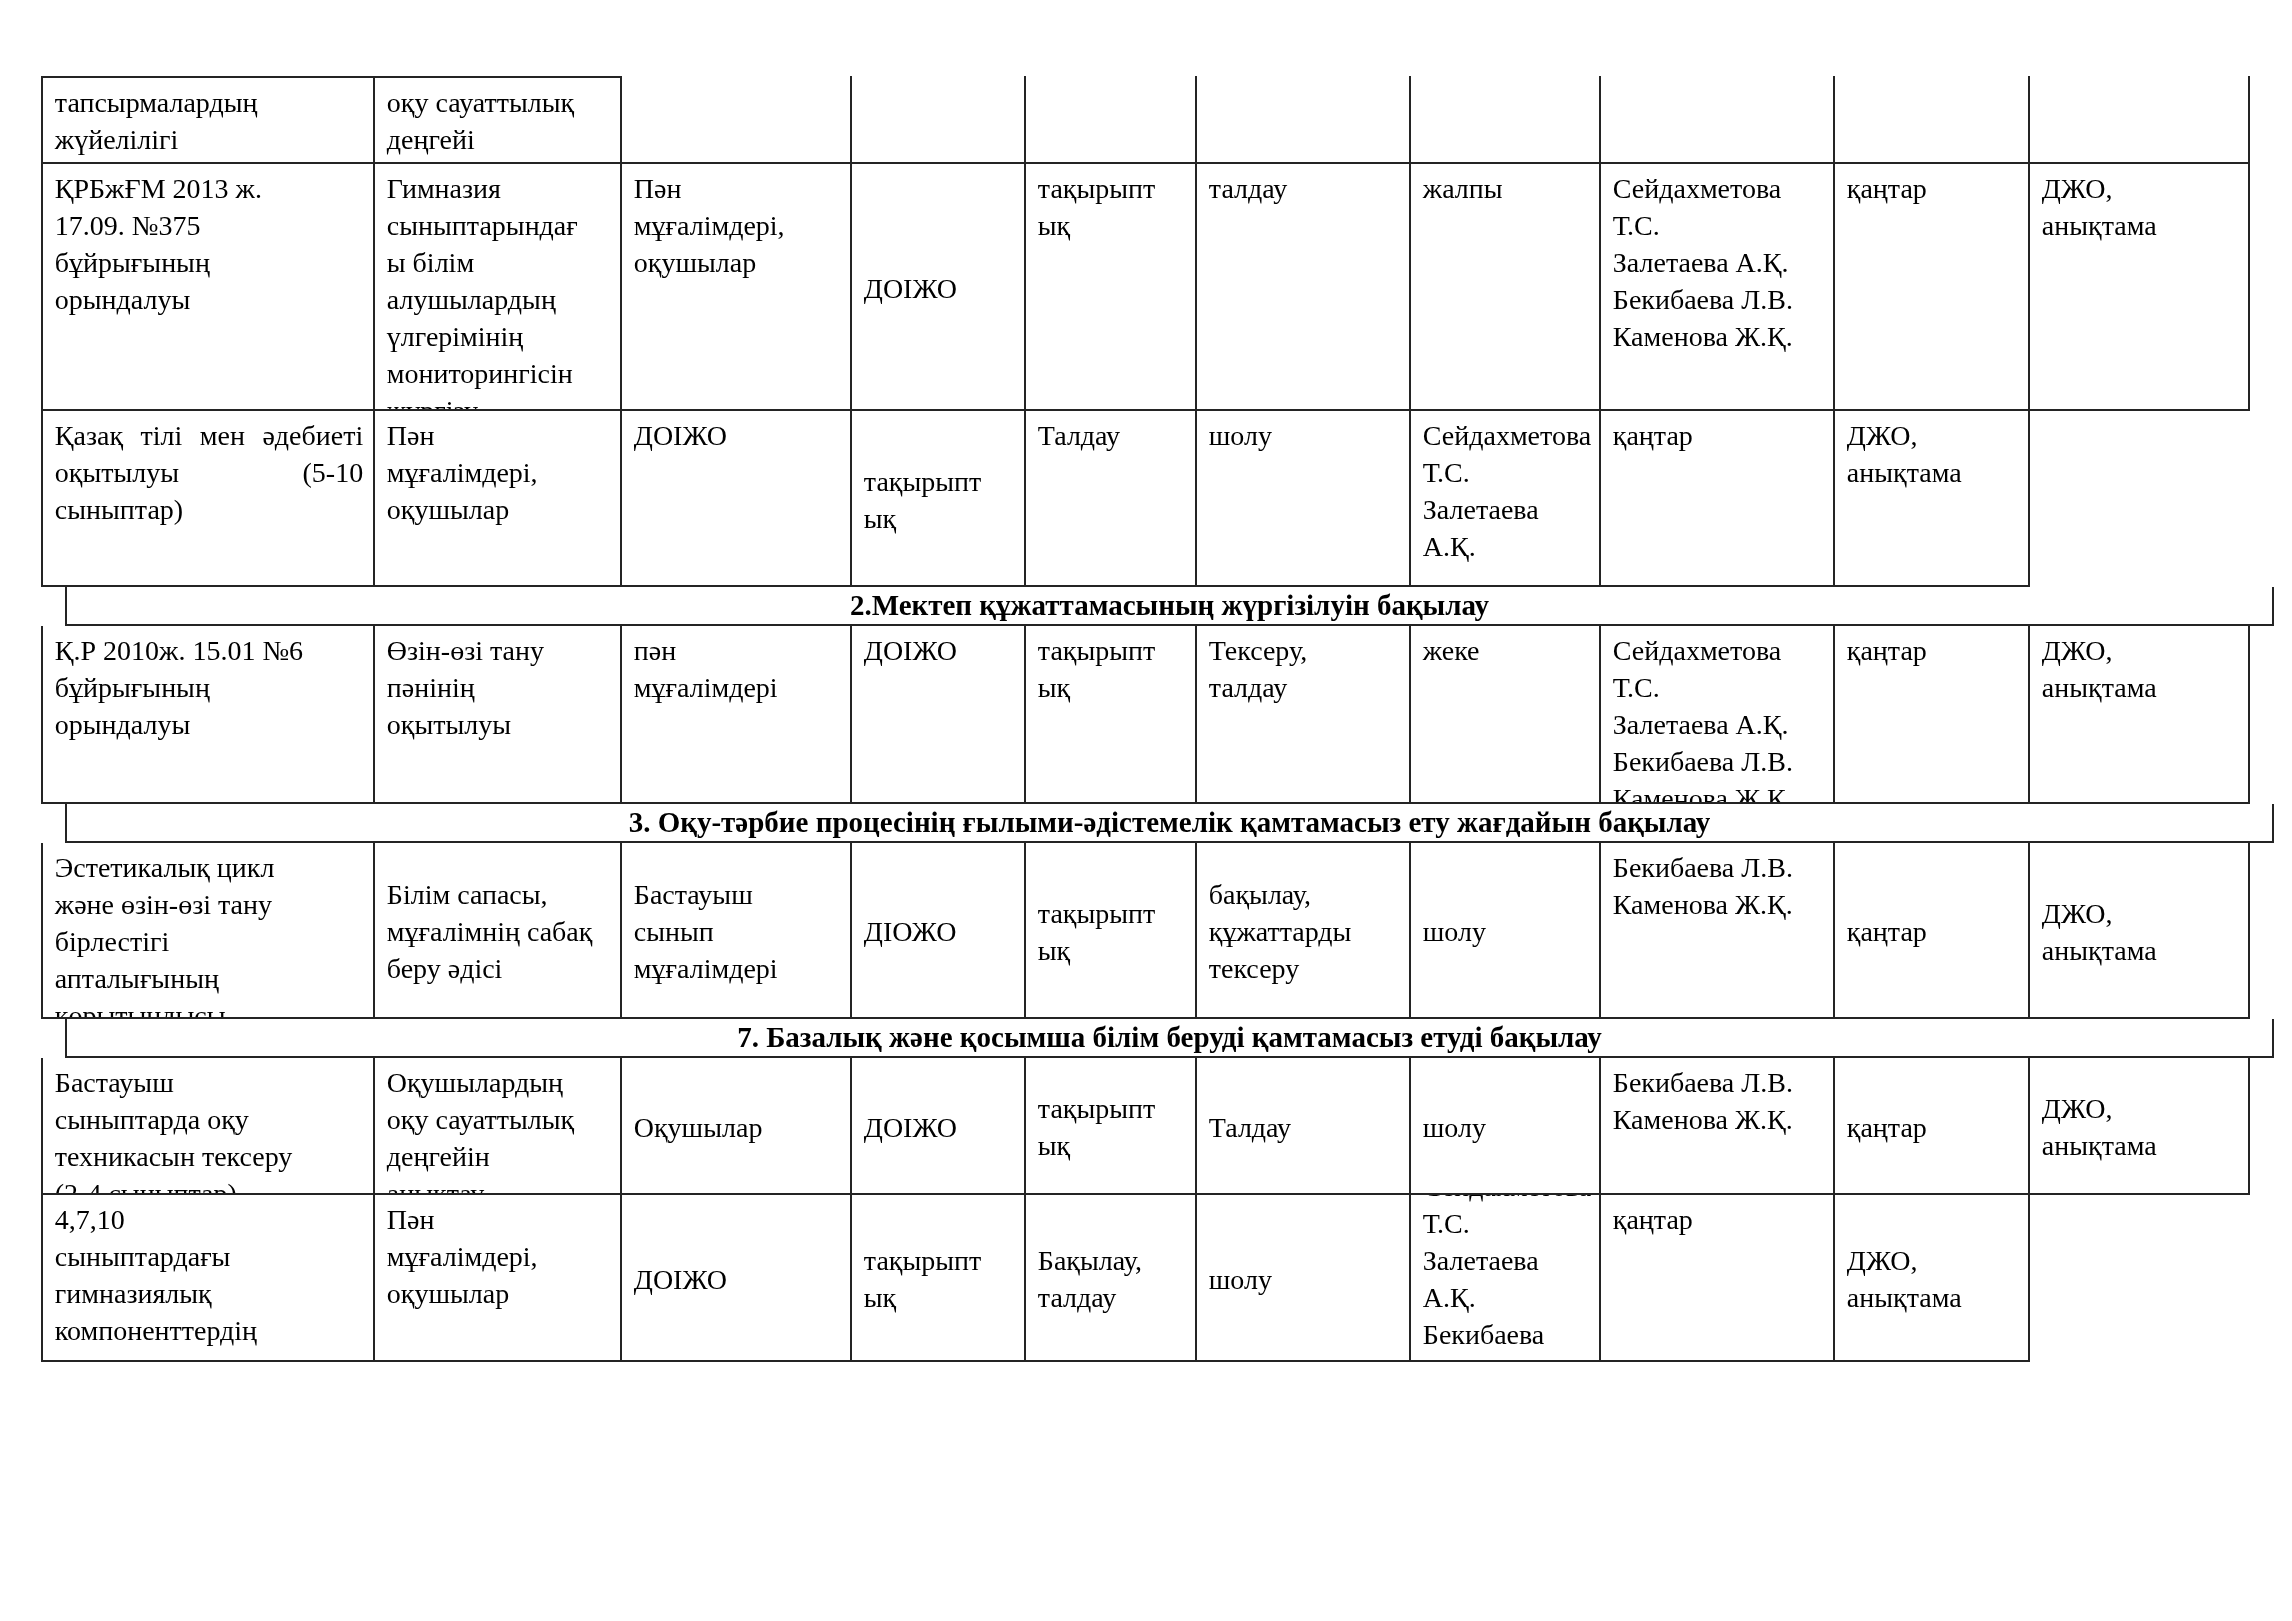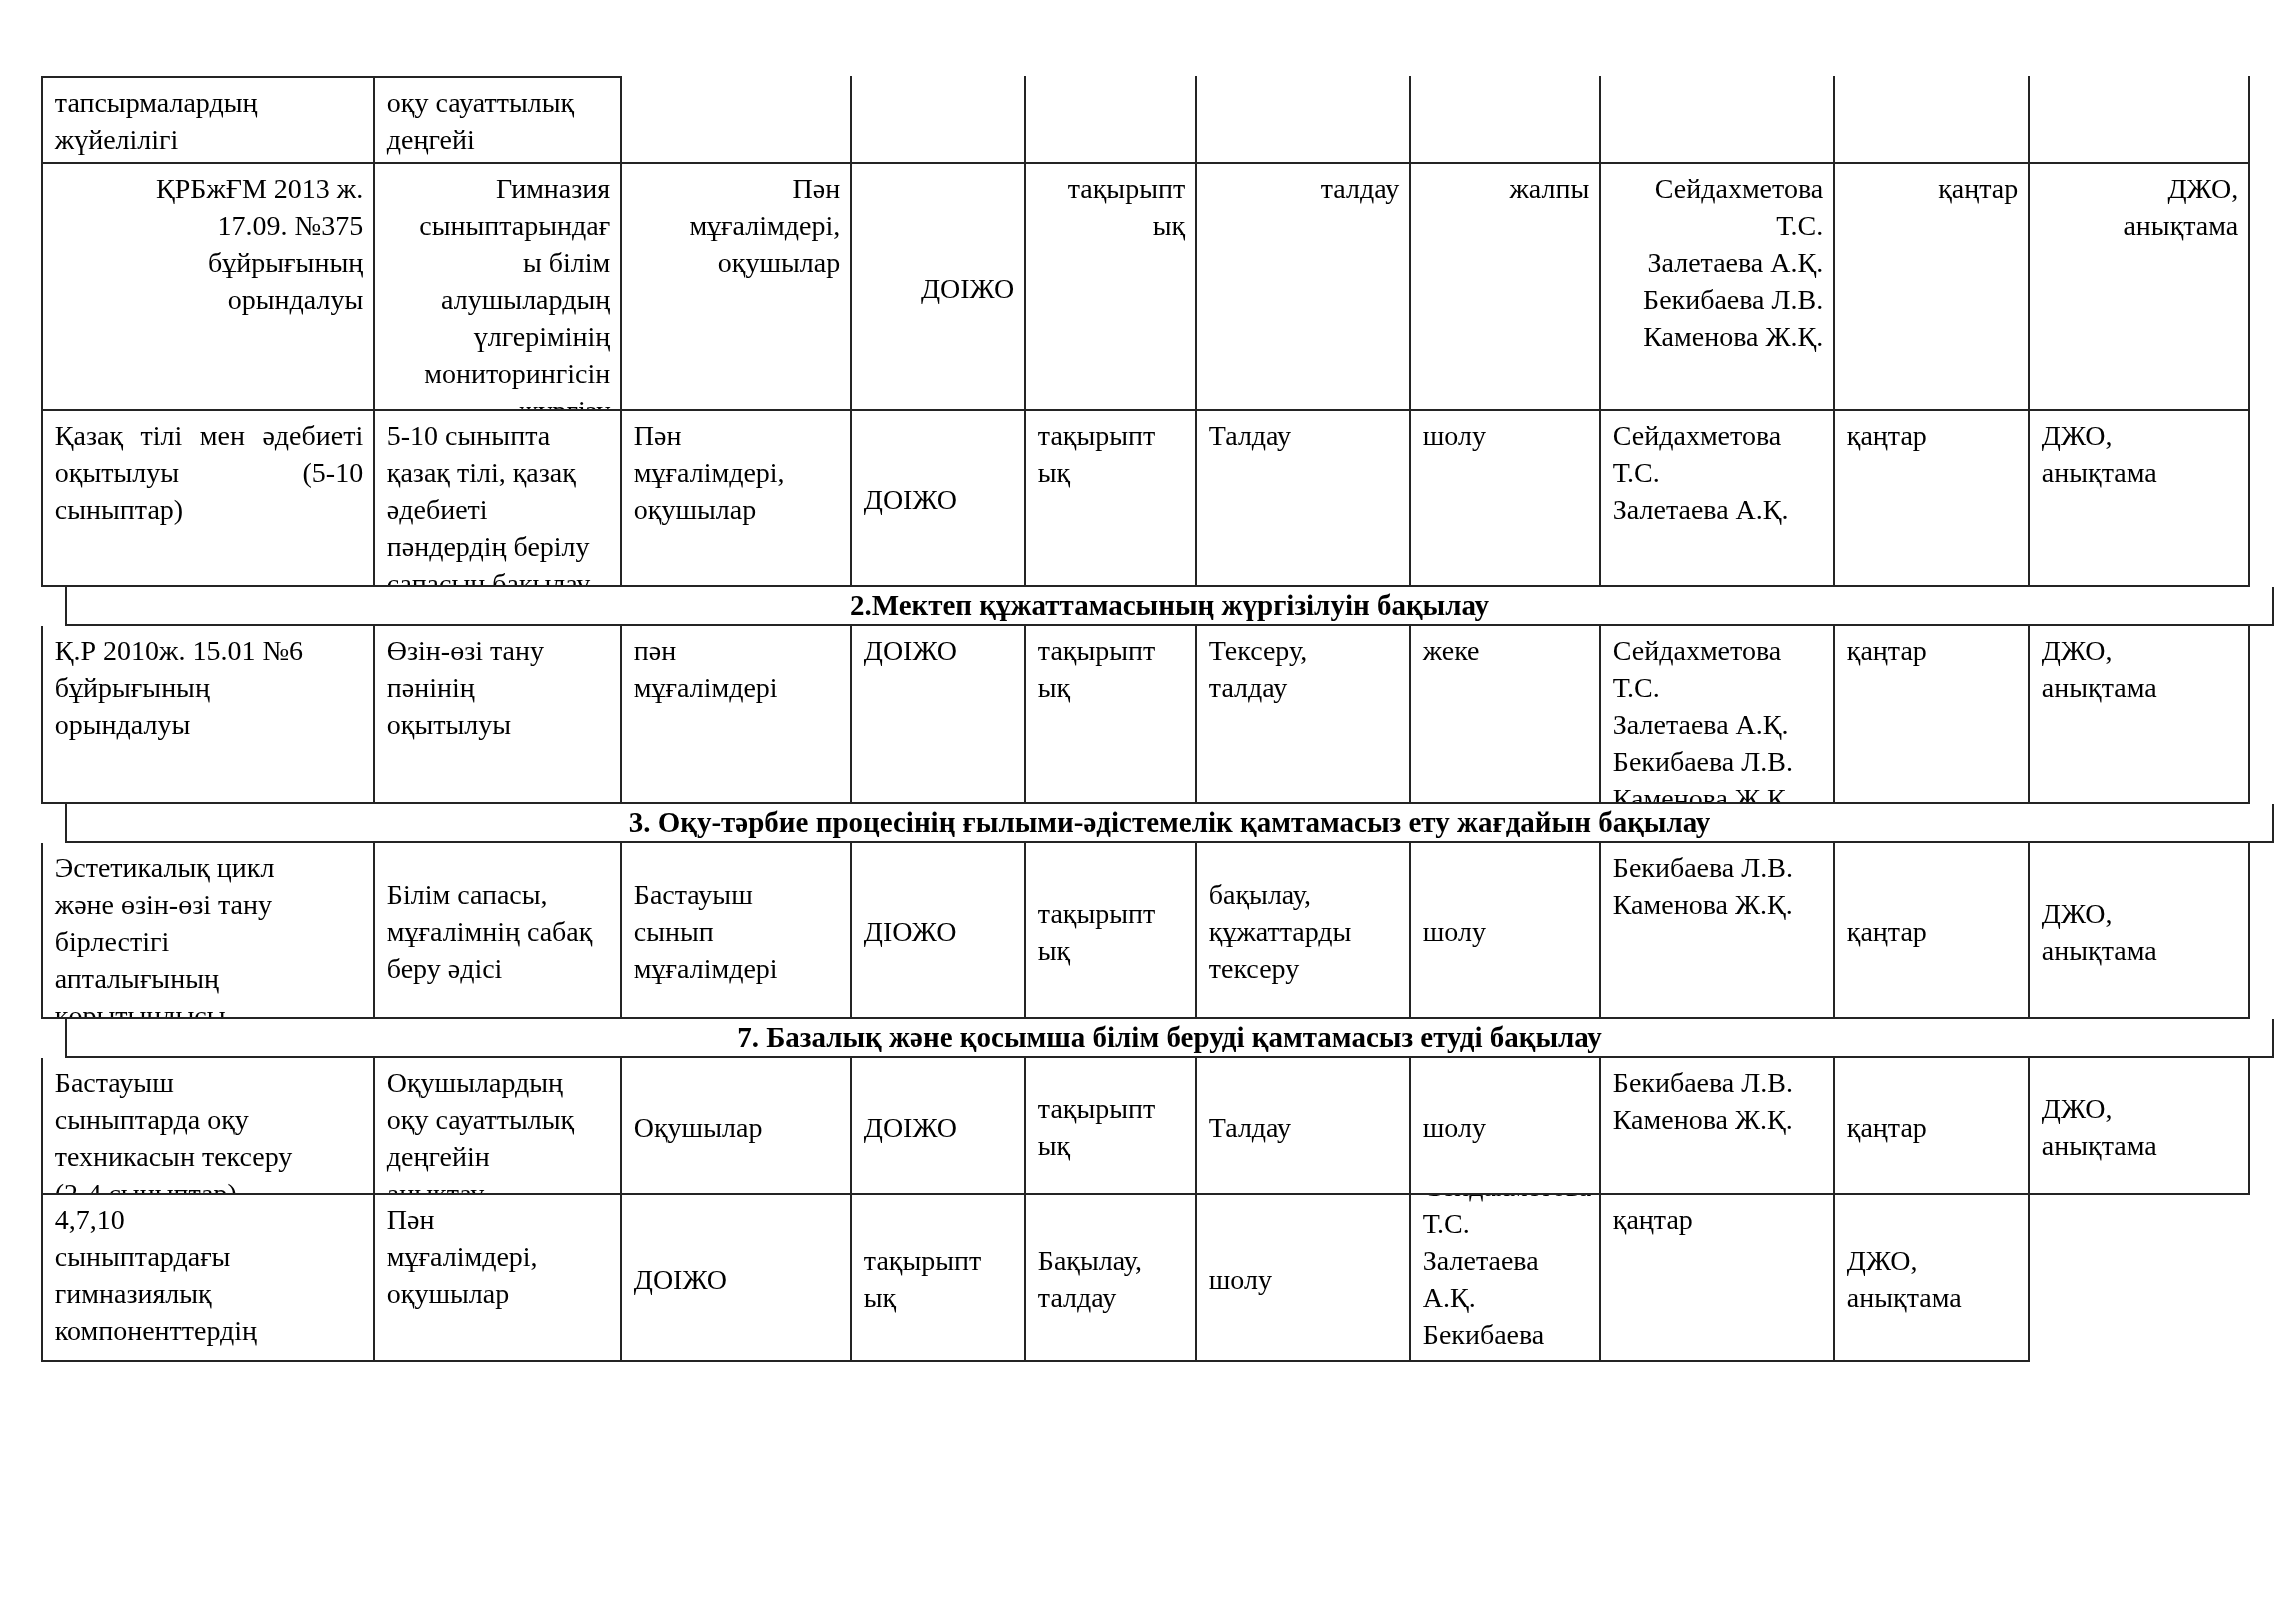--- a/index.html
+++ b/index.html
@@ -27,21 +27,21 @@
     box-sizing:border-box;
     border-left:2px solid #242424;
     border-right:2px solid #242424;
     border-bottom:2.9px solid #242424;
     font-size:29px;line-height:37px;font-weight:bold;
     display:flex;align-items:center;justify-content:center;
     text-align:center;
   }
   
   .tbl > .row:nth-child(1){height:88px;}
-  .tbl > .row:nth-child(2){height:247px;text-align:right;}
+  .tbl > .row:nth-child(2){height:247px;}
   .tbl > .row:nth-child(3){height:176px;}
   .tbl > .row:nth-child(4){height:101px;}
   .tbl > .row:nth-child(5){height:178px;}
   .tbl > .row:nth-child(6){height:144px;}
   .tbl > .row:nth-child(7){height:176px;}
   .tbl > .row:nth-child(8){height:49px;}
   .tbl > .row:nth-child(9){height:137px;}
   .tbl > .row:nth-child(10){height:167px;}
   
   .tbl > .row:nth-child(1) .cell:nth-child(-n+2){border-top:2.9px solid #242424;}
@@ -103,25 +103,20 @@
 Т.С.
 Залетаева А.Қ.
 Бекибаева Л.В.
 Каменова Ж.Қ.</div>
         <div class="cell">қаңтар</div>
         <div class="cell">ДЖО,
 анықтама</div>
       </div>
       <div class="row">
         <div class="cell">Қазақ тілі мен әдебиеті оқытылуы (5-10 сыныптар)</div>
-        <div class="cell">5-10 сыныпта
-қазақ тілі, қазақ
-әдебиеті
-пәндердің берілу
-сапасын бақылау</div>
         <div class="cell">Пән
 мұғалімдері,
 оқушылар</div>
         <div class="cell">ДОІЖО</div>
         <div class="cell">тақырыпт
 ық</div>
         <div class="cell">Талдау</div>
         <div class="cell">шолу</div>
         <div class="cell">Сейдахметова
 Т.С.

